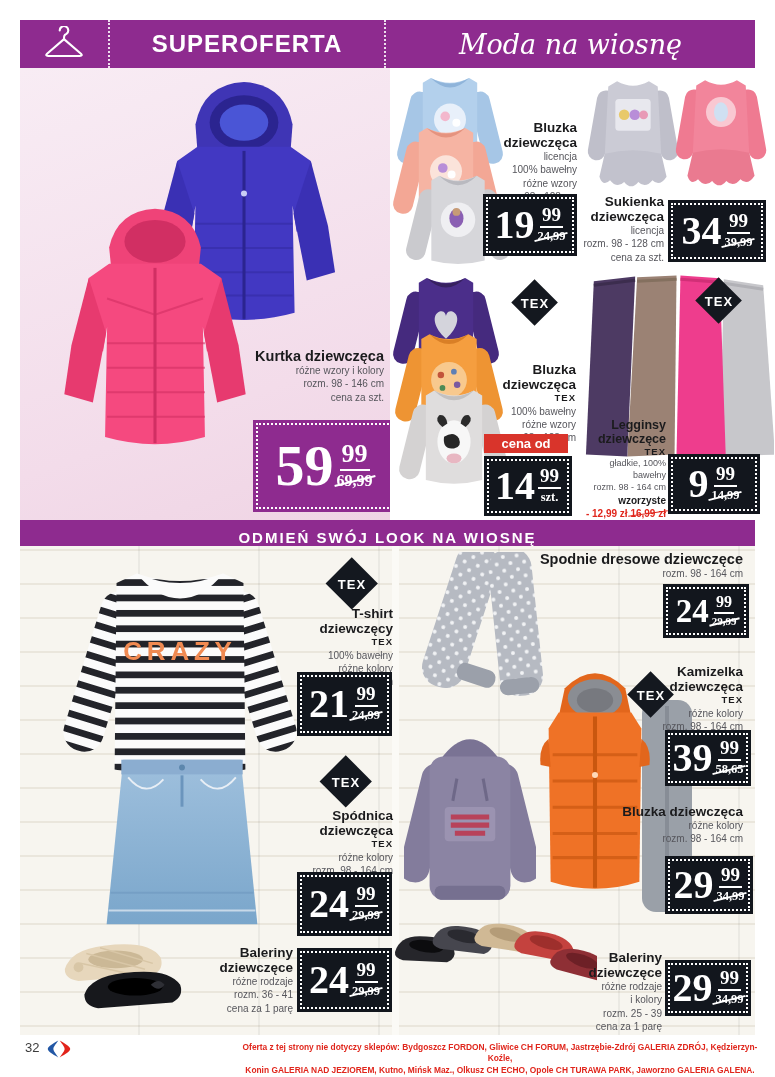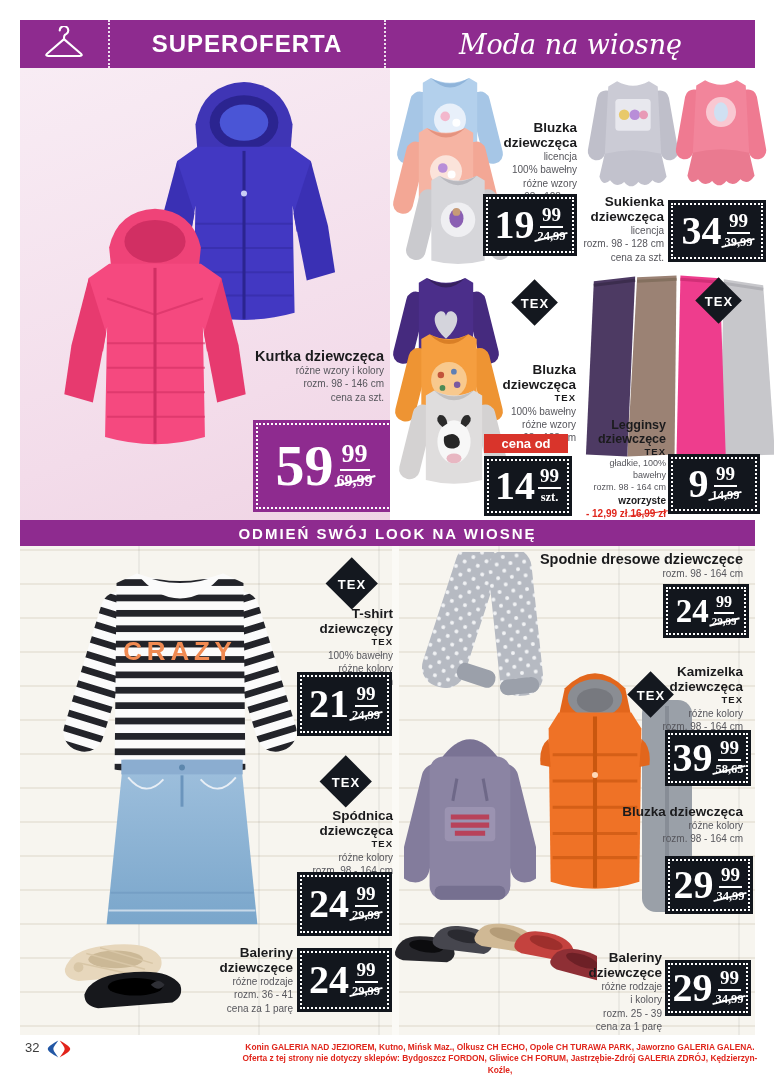--- a/index.html
+++ b/index.html
@@ -17,21 +17,21 @@
   .h-right span{color:#fff;font-family:"DejaVu Serif",serif;font-style:italic;font-size:27px;}
   
   .panel-pink{position:absolute;left:20px;top:68px;width:370px;height:452px;
               background:linear-gradient(160deg,#f8ecf4 0%,#f3dcea 70%,#efd4e4 100%);overflow:hidden;}
   .cell{position:absolute;background:#fff;overflow:hidden;}
   #cellA{left:390px;top:68px;width:190px;height:202px;}
   #cellB{left:580px;top:68px;width:195px;height:202px;}
   #cellC{left:390px;top:270px;width:190px;height:250px;}
   #cellD{left:580px;top:270px;width:195px;height:250px;}
   .banner{position:absolute;left:20px;top:520px;width:735px;height:26px;background:#8e2b8f;
-          display:flex;align-items:center;justify-content:center;}
+          display:flex;align-items:flex-end;justify-content:center;}
   .banner span{color:#fff;font-weight:bold;font-size:15px;letter-spacing:2px;}
   .wood{position:absolute;left:20px;top:546px;width:735px;height:489px;overflow:hidden;
         background:repeating-linear-gradient(180deg,#f7f5ef 0 3px,#eae6dc 3px 5px,#f7f5ef 5px 34px),#f7f5ef;}
   .wood::before{content:"";position:absolute;inset:0;
         background:repeating-linear-gradient(90deg,transparent 0 118px,rgba(0,0,0,.05) 118px 120px);}
   .wood-gap{position:absolute;left:372px;top:0;width:7px;height:100%;background:#fbfaf6;}
   
   .tblock{position:absolute;text-align:right;}
   .pname{font-weight:bold;font-size:13.5px;color:#1b1b1d;line-height:1.12;}
   .pname.big{font-size:14.5px;}
@@ -523,17 +523,17 @@
       </div>
     </div>
   </div>
 
   <div class="pageno">32</div>
   <svg class="logo" viewBox="0 0 40 28">
     <path d="M19,2 C10,7 4,11 4,14 C4,17 10,21 19,26 C14,19 12,16.5 12,14 C12,11.5 14,9 19,2 Z" fill="#2257a5"></path>
     <path d="M21,2 C30,7 36,11 36,14 C36,17 30,21 21,26 C26,19 28,16.5 28,14 C28,11.5 26,9 21,2 Z" fill="#e2231a"></path>
   </svg>
   <div class="disclaimer">
+    <div>Oferta z tej strony nie dotyczy sklepów: Bydgoszcz FORDON, Gliwice CH FORUM, Jastrzębie-Zdrój GALERIA ZDRÓJ, Kędzierzyn-Koźle,</div>
     <div>Konin GALERIA NAD JEZIOREM, Kutno, Mińsk Maz., Olkusz CH ECHO, Opole CH TURAWA PARK, Jaworzno GALERIA GALENA.</div>
-    <div>Oferta z tej strony nie dotyczy sklepów: Bydgoszcz FORDON, Gliwice CH FORUM, Jastrzębie-Zdrój GALERIA ZDRÓJ, Kędzierzyn-Koźle,</div>
   </div>
 
 </div>
 
 </body></html>

